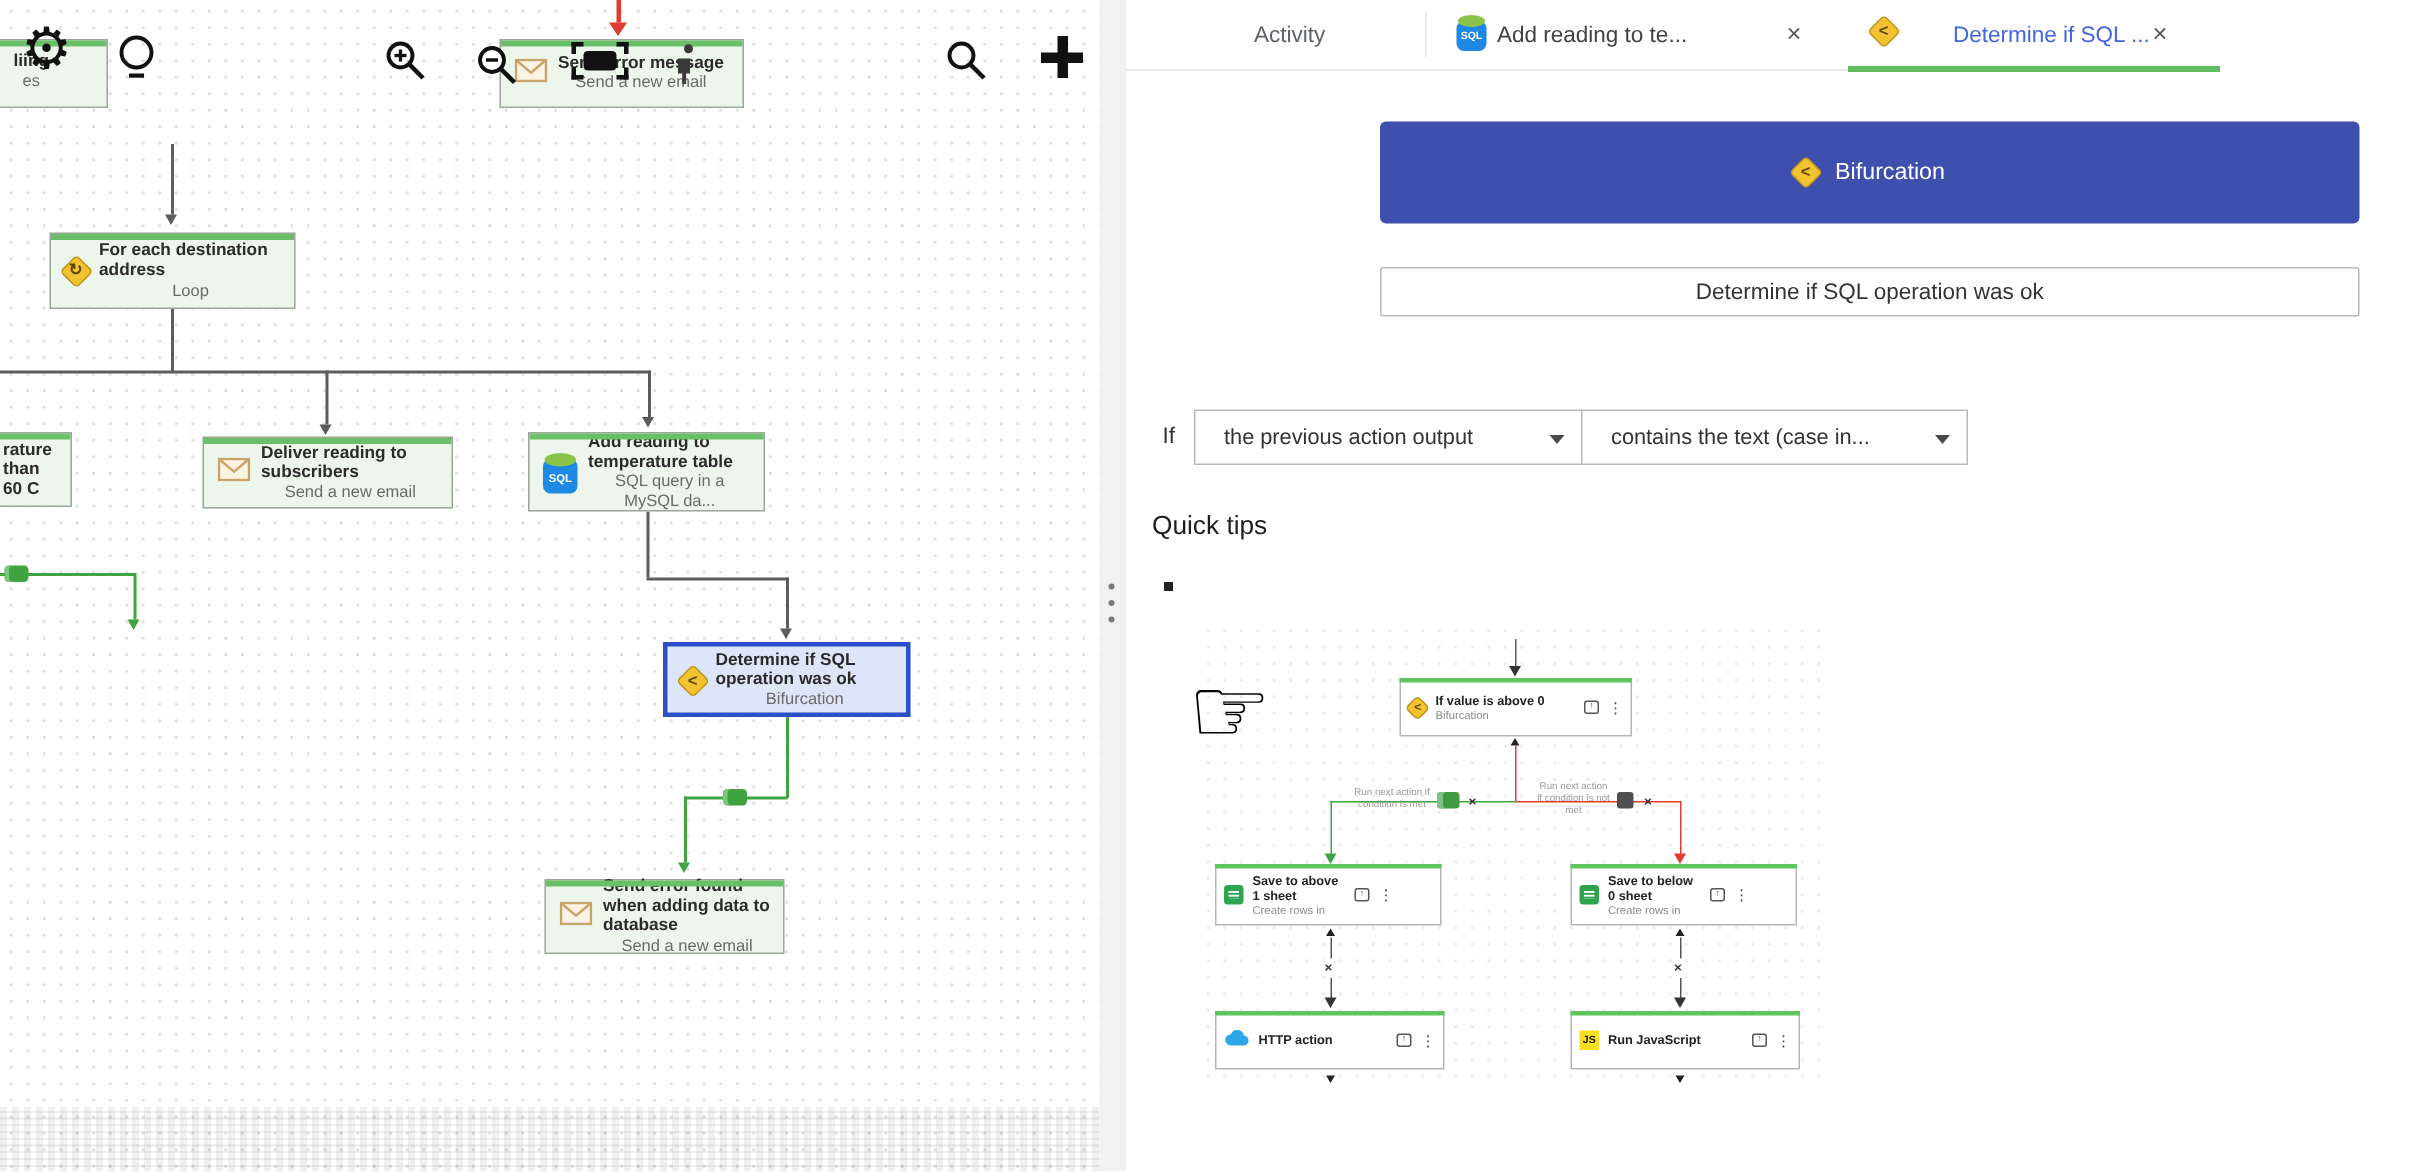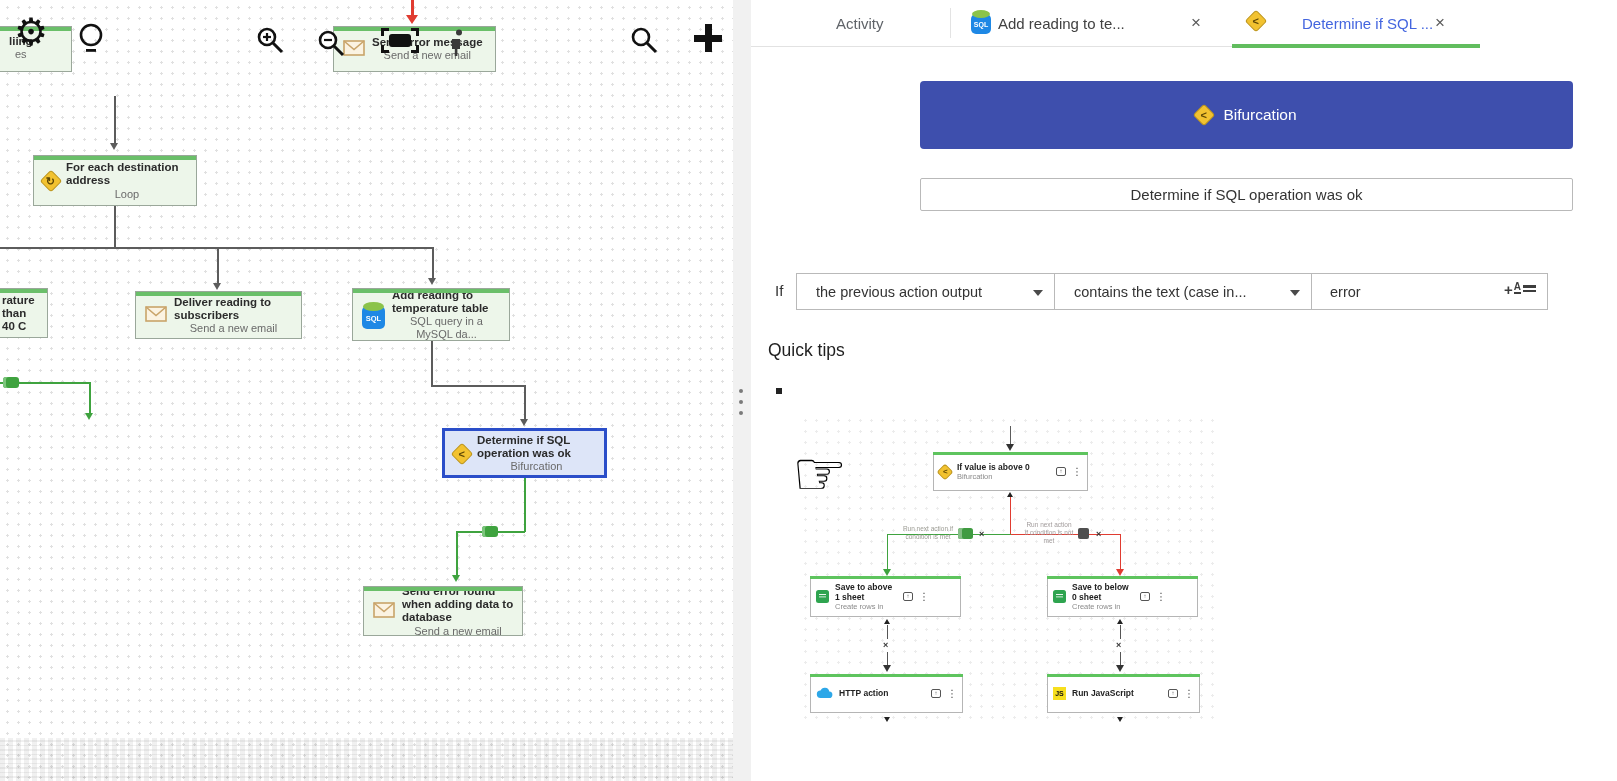--- a/index.html
+++ b/index.html
@@ -191,21 +191,21 @@
         </span>
       <div>
         <div class="node-title">For each destination address</div>
         <div class="node-sub">Loop</div>
       </div>
     </div>
 
     <div class="node clipped" style="left:0;top:288px;width:48px;height:50px;padding-left:2px">
       <div>
         <div class="node-title">rature</div>
-        <div class="node-title">than 40 C</div>
+        <div class="node-title">than 60 C</div>
       </div>
     </div>
 
     <div class="node" style="left:135px;top:291px;width:167px;height:48px">
       <span class="env-icon">
         <svg width="22" height="16">
             <rect x="1" y="1" width="20" height="14" fill="#fbf3e2" stroke="#c9a46a" stroke-width="1.6"></rect>
             <polyline points="1,1 11,9.5 21,1" fill="none" stroke="#c9a46a" stroke-width="1.6"></polyline>
           </svg>
       </span>
@@ -343,31 +343,20 @@
     <div id="name-box">Determine if SQL operation was ok</div>
 
     <div class="cond-label">If</div>
     <div class="dropdown" style="left:45px;width:259px">
       <span>the previous action output</span>
       <span class="dd-caret"></span>
     </div>
     <div class="dropdown" style="left:303px;width:258px">
       <span>contains the text (case in...</span>
       <span class="dd-caret"></span>
-    </div>
-    <div id="cond-input-wrap">
-      <input id="cond-input" type="text" value="error" style="">
-      <span id="insert-field-icon">
-        <span class="plus">+</span>
-          <span class="a">A</span>
-        <span class="bars">
-            <div></div>
-            <div></div>
-          </span>
-      </span>
     </div>
 
     <div id="quick-tips-heading">Quick tips</div>
     <div id="tip-bullet"></div>
 
     <div id="illustration">
       <div id="hand-cursor">☞</div>
 
       <div class="vline" style="left:210px;top:11px;height:20px;width:1.3px"></div>
       <div class="arr" style="left:206px;top:29px;border-top-color:#333"></div>

